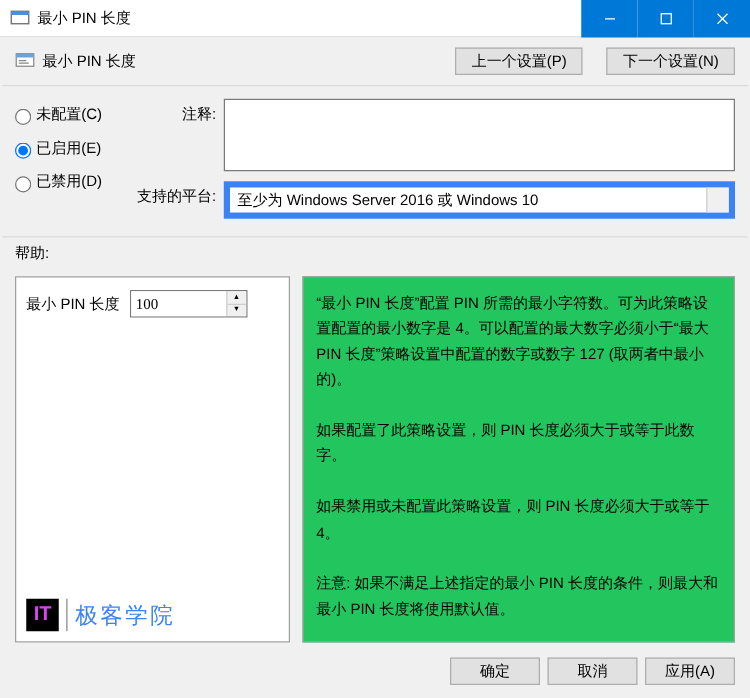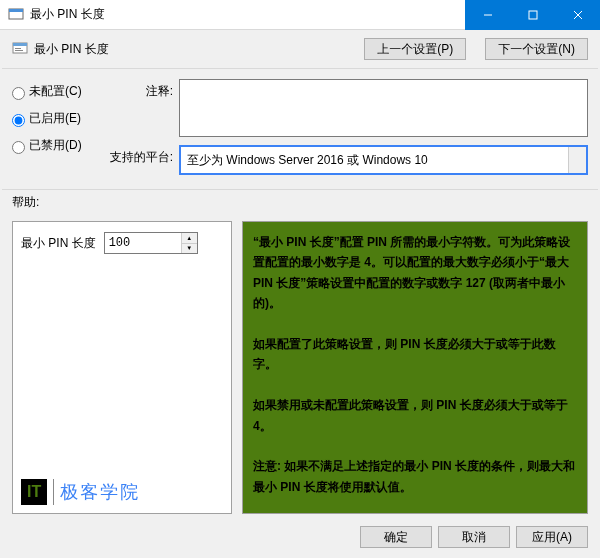--- a/index.html
+++ b/index.html
@@ -89,27 +89,27 @@
     background: #fff;
     resize: none;
     font-family: inherit;
     font-size: 12px;
     padding: 3px 4px;
     height: 58px;
     overflow-y: auto;
   }
   .readonly-box {
     flex: 1;
-    border: 2px solid #3b82f6;
+    border: 5px solid #3b82f6;
     background: #fff;
     font-size: 12px;
     padding: 5px 6px;
     height: 30px;
     display: flex;
-    align-items: flex-start;
+    align-items: center;
     overflow: hidden;
     position: relative;
   }
   .readonly-box::after {
     content: "";
     position: absolute;
     right: 0; top: 0;
     width: 17px; height: 100%;
     background: #f0f0f0;
     border-left: 1px solid #cdcdcd;
@@ -137,21 +137,21 @@
   .spinner-wrap {
     display: flex;
     border: 1px solid #7a7a7a;
     height: 22px;
   }
   .spinner-input {
     width: 76px;
     border: none;
     padding: 0 4px;
     font-size: 12px;
-    font-family: Liberation Mono, monospace;
+    font-family: Liberation Serif, serif;
     outline: none;
   }
   .spinner-btns {
     display: flex; flex-direction: column;
     width: 16px;
     border-left: 1px solid #cdcdcd;
     background: #f0f0f0;
   }
   .sp-btn {
     flex: 1;
@@ -159,44 +159,43 @@
     font-size: 6px;
     cursor: pointer;
   }
   .sp-btn:first-child { border-bottom: 1px solid #cdcdcd; }
   .watermark {
     position: absolute;
     left: 8px; bottom: 8px;
     display: flex; align-items: center; gap: 6px;
   }
   .watermark .logo {
-    background: #000; color: #4d7c0f;
+    background: #000; color: #d946ef;
     font-weight: bold;
     padding: 4px 6px;
     font-size: 16px;
     font-family: Arial, sans-serif;
   }
   .watermark .sep {
     width: 1px; height: 26px; background: #888;
   }
   .watermark .wm-text {
     color: #3b82f6; font-size: 18px;
     letter-spacing: 2px;
   }
   .help-panel {
     flex: 1;
     border: 1px solid #a0a0a0;
-    background: #4d7c0f;
+    background: #22c55e;
     padding: 10px 10px;
     font-size: 12px;
     line-height: 1.7;
     overflow-y: auto;
     position: relative;
     white-space: pre-wrap;
-    font-weight: bold;
   }
   .footer {
     display: flex;
     justify-content: flex-end;
     gap: 6px;
     padding: 8px 12px 10px 8px;
   }
   .footer .btn { min-width: 72px; justify-content: center; }
 </style>
 </head>

